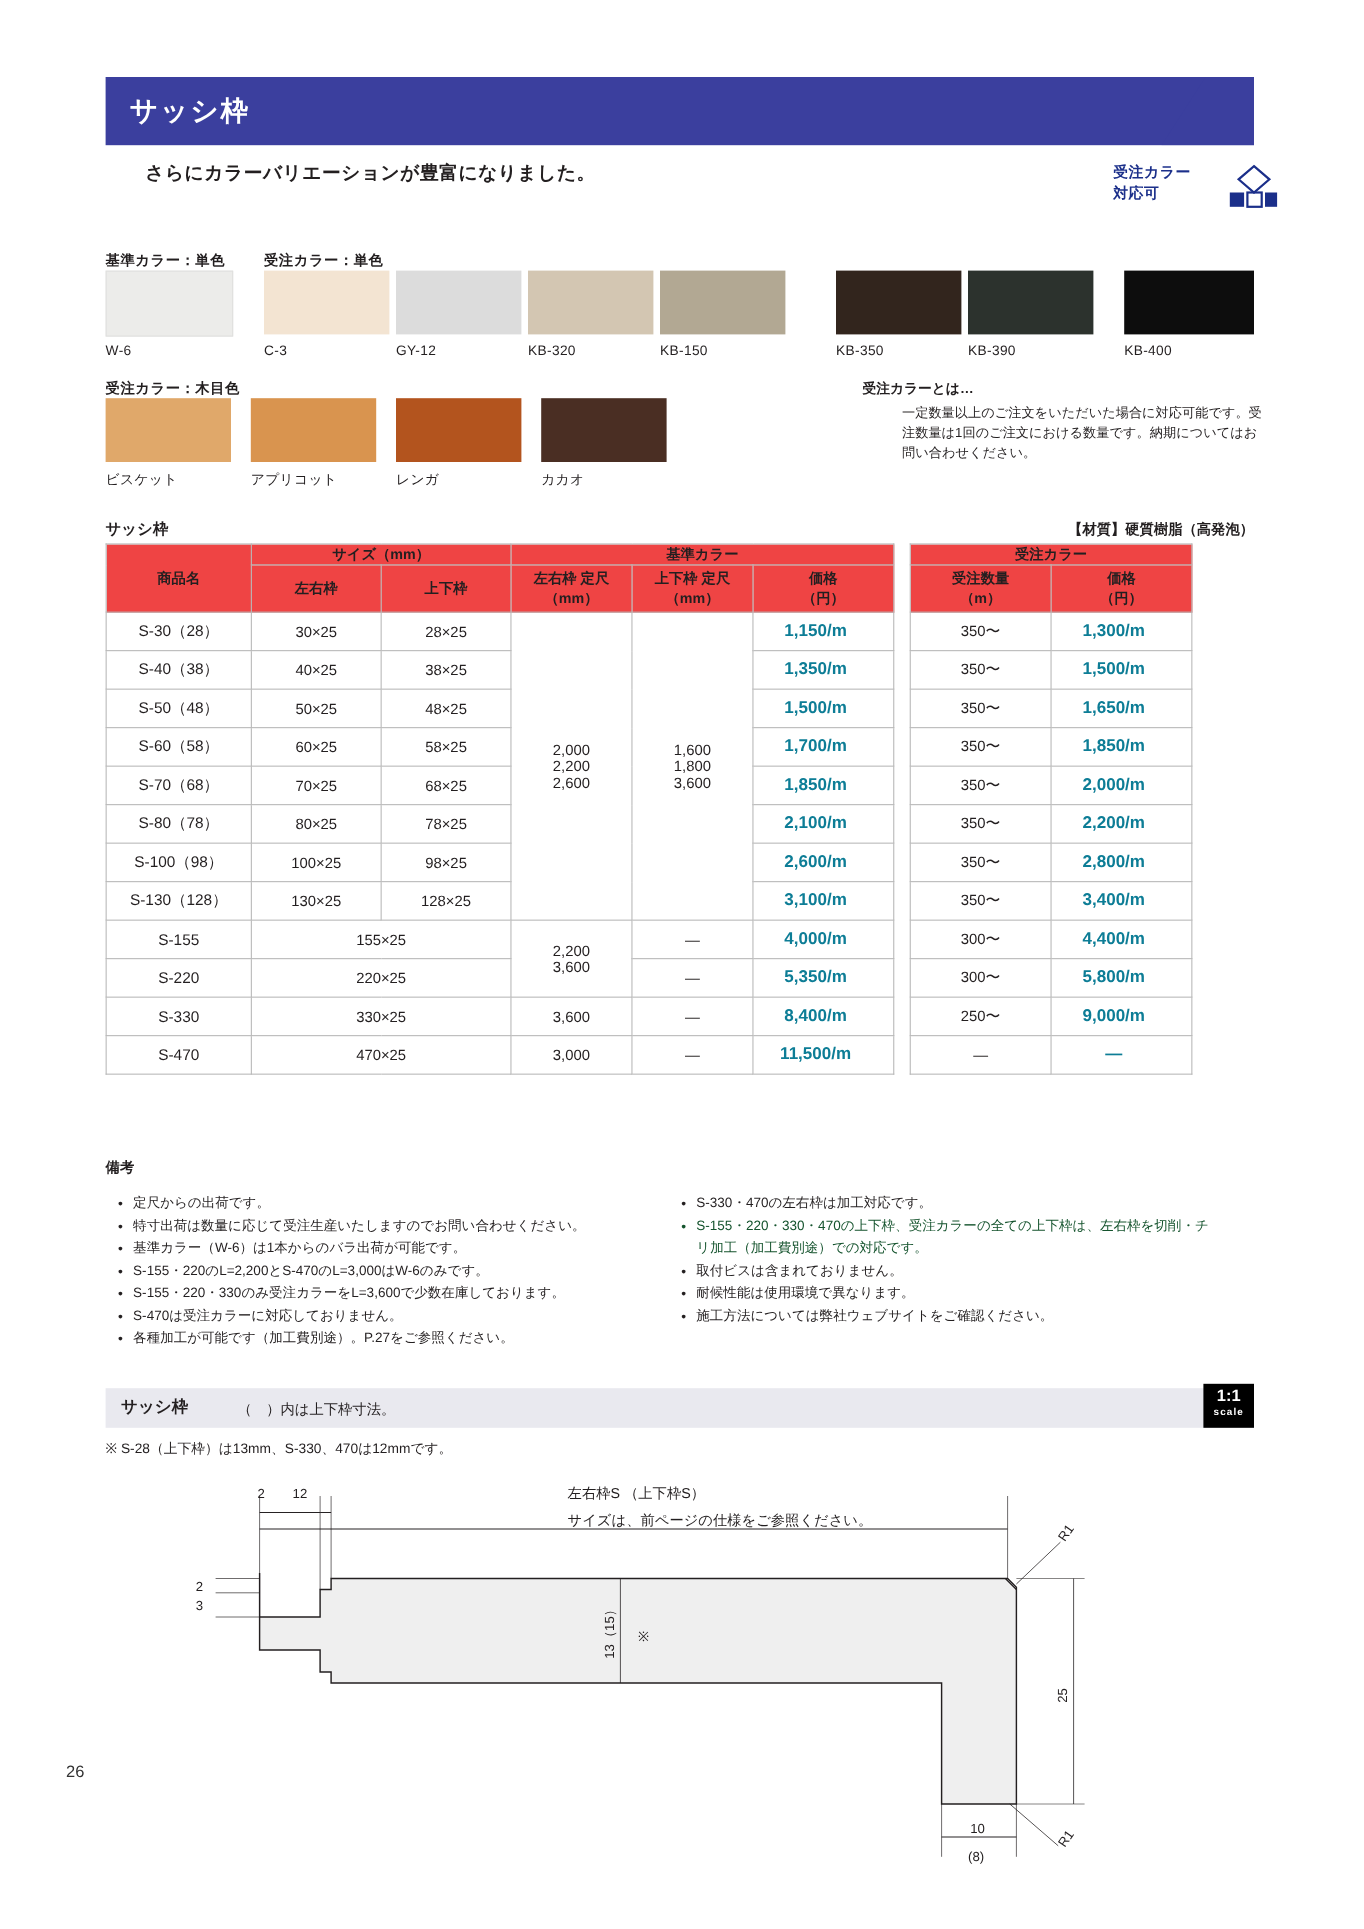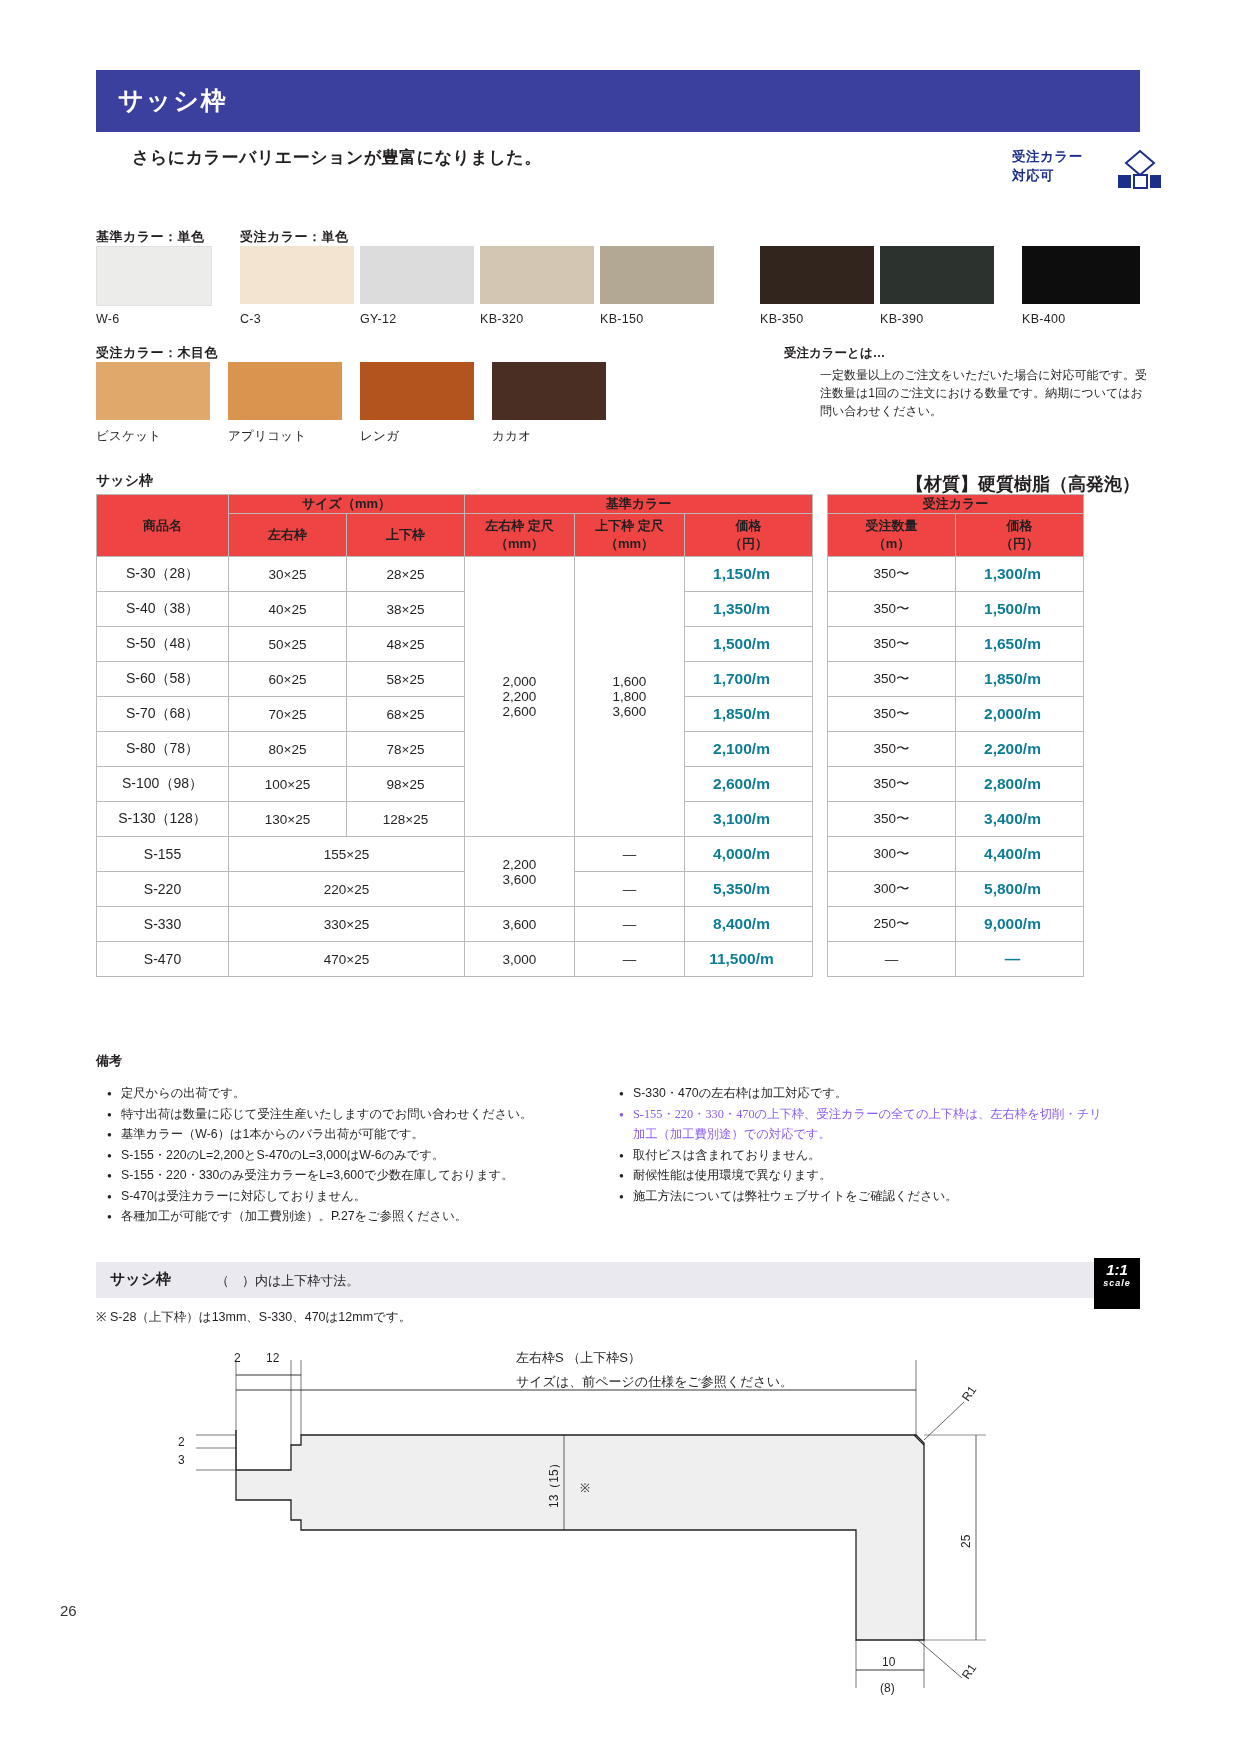--- a/index.html
+++ b/index.html
@@ -35,44 +35,44 @@
   
   .sw-label{position:absolute;font-size:13px;font-weight:bold;letter-spacing:.5px;}
   .swatch{position:absolute;width:114px;height:58px;border:0;}
   .sw-name{position:absolute;font-size:12.5px;letter-spacing:.3px;}
 
   .note-title{position:absolute;left:784px;top:345px;font-size:12.5px;font-weight:bold;}
   .note-body{position:absolute;left:820px;top:366px;width:330px;font-size:12px;line-height:18px;}
 
   
   .tbl-caption{position:absolute;left:96px;top:472px;font-size:14px;font-weight:bold;}
-  .material{position:absolute;right:100px;top:472px;font-size:18px;font-weight:bold;}
+  .material{position:absolute;right:100px;top:472px;font-size:13px;font-weight:bold;}
 
   table.main{
     position:absolute;left:96px;top:494px;border-collapse:collapse;font-size:13.5px;
   }
   table.main td,table.main th{border:1px solid #b9b9b9;padding:0;text-align:center;vertical-align:middle;}
   table.main th{background:#ef4444;font-weight:bold;font-size:13px;}
   .price{color:#0d7d96;font-weight:bold;font-size:15.5px;text-align:right;padding-right:14px!important;}
   .gap-col{border:none!important;width:14px;}
   .prod{font-size:14px;}
 
   
   .remarks-title{position:absolute;left:96px;top:1052px;font-size:13px;font-weight:bold;}
   .rm{position:absolute;font-size:12.3px;line-height:20.5px;}
   .rm li{list-style:none;position:relative;padding-left:14px;}
   .rm li:before{content:"●";position:absolute;left:0;top:0;font-size:8px;line-height:21px;}
   .rm ul{margin:11px;padding:0;}
-  .red{color:#8b5cf6;font-family:Liberation Serif, serif;}
+  .red{color:#14532d;}
 
   
   .band{position:absolute;left:96px;top:1262px;width:1044px;height:36px;background:#e9e9ef;}
   .band .t1{position:absolute;left:14px;top:8px;font-size:15px;font-weight:bold;}
   .band .t2{position:absolute;left:120px;top:10px;font-size:13px;}
-  .scale{position:absolute;left:1094px;top:1258px;width:46px;height:51px;background:#000;color:#fff;text-align:center;font-style:italic;}
+  .scale{position:absolute;left:1094px;top:1258px;width:46px;height:40px;background:#000;color:#fff;text-align:center;}
   .scale .a{font-size:15px;font-weight:bold;margin-top:3px;}
   .scale .b{font-size:9px;font-weight:bold;letter-spacing:1px;}
   .band-note{position:absolute;left:96px;top:1308px;font-size:12.5px;}
 
   
   .draw{position:absolute;left:96px;top:1340px;width:1044px;height:360px;}
   .dimtxt{font-size:12px;fill:#231f20;font-family:"Liberation Sans",sans-serif;}
   .dimtxt-b{font-size:13px;fill:#231f20;font-family:"Liberation Sans",sans-serif;}
 
   .pageno{position:absolute;left:60px;top:1602px;font-size:15px;color:#333;}

